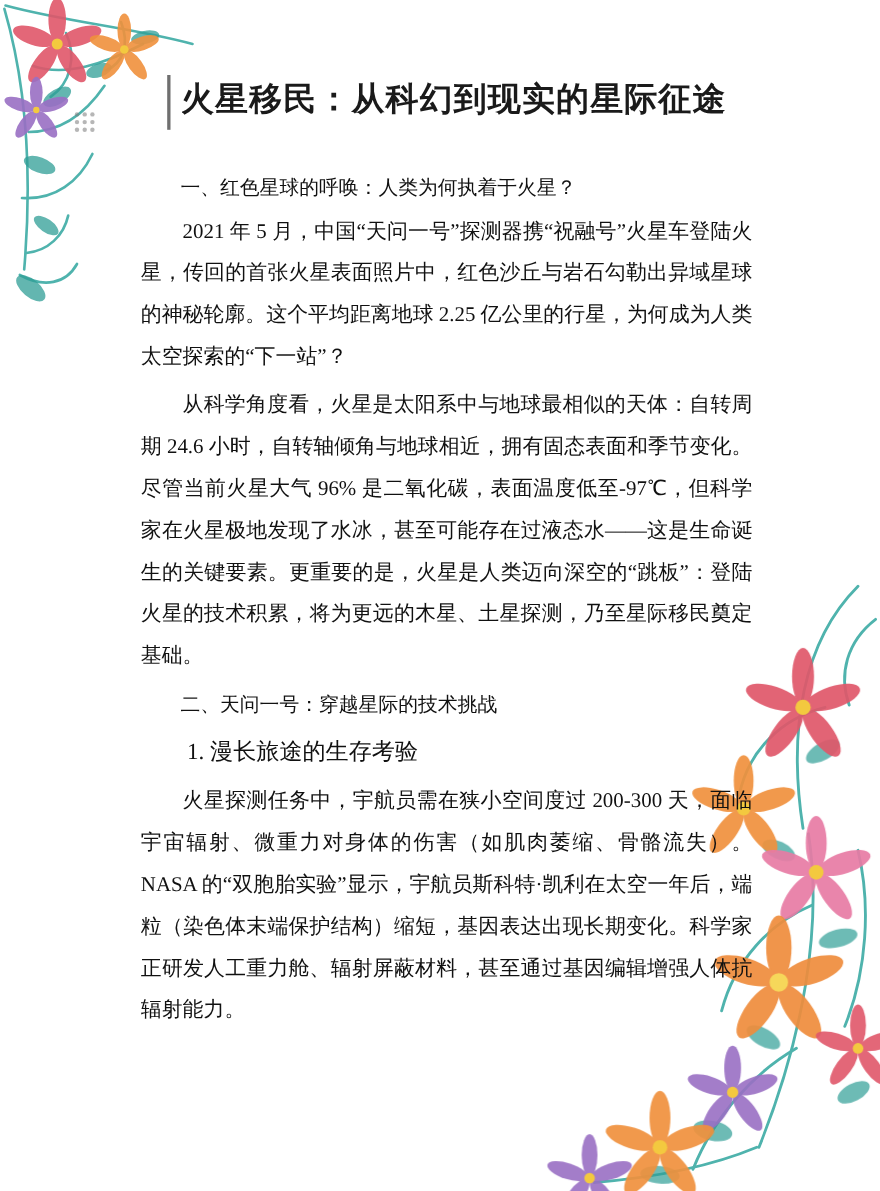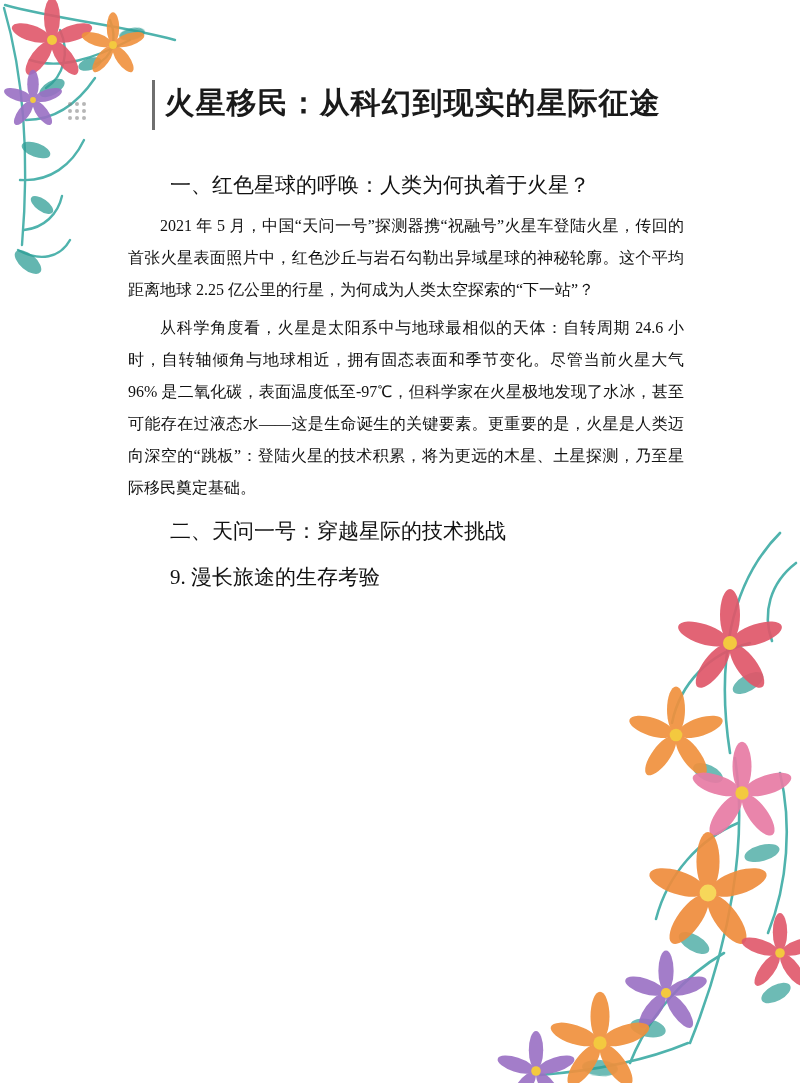--- a/index.html
+++ b/index.html
@@ -55,21 +55,21 @@
     width: 4px;
     height: 4px;
     border-radius: 50%;
     background: #7b7b7b;
   }
 
   
   .content {
     position: absolute;
     left: 128px;
-    top: 80px;
+    top: 68px;
     width: 556px;
   }
 
   .doc-title {
     font-size: 30px;
     font-weight: 700;
     letter-spacing: 1px;
     color: #1a1a1a;
     text-align: center;
     line-height: 1.4;
@@ -79,34 +79,34 @@
     padding-left: 10px;
     display: inline-block;
   }
 
   .title-wrap {
     text-align: center;
   }
 
   p {
     margin: 0 0 6px 0;
-    font-size: 16px;
+    font-size: 19px;
     line-height: 2.0;
     color: #111111;
     text-align: justify;
     text-justify: inter-ideograph;
   }
 
   p.indent {
     text-indent: 2em;
   }
 
   .sec-head {
     text-indent: 2em;
-    font-size: 21px;
+    font-size: 18px;
     margin-bottom: 4px;
   }
 
   .sub-head {
     text-indent: 2em;
     font-size: 21px;
   }
 </style>
 </head>
 <body>
@@ -292,16 +292,17 @@
 
   <div class="content">
     <div class="title-wrap">
       <h1 class="doc-title">火星移民：从科幻到现实的星际征途</h1>
     </div>
 
     <p class="sec-head">一、红色星球的呼唤：人类为何执着于火星？</p>
     <p class="indent">2021 年 5 月，中国“天问一号”探测器携“祝融号”火星车登陆火星，传回的首张火星表面照片中，红色沙丘与岩石勾勒出异域星球的神秘轮廓。这个平均距离地球 2.25 亿公里的行星，为何成为人类太空探索的“下一站”？</p>
     <p class="indent">从科学角度看，火星是太阳系中与地球最相似的天体：自转周期 24.6 小时，自转轴倾角与地球相近，拥有固态表面和季节变化。尽管当前火星大气 96% 是二氧化碳，表面温度低至-97℃，但科学家在火星极地发现了水冰，甚至可能存在过液态水——这是生命诞生的关键要素。更重要的是，火星是人类迈向深空的“跳板”：登陆火星的技术积累，将为更远的木星、土星探测，乃至星际移民奠定基础。</p>
     <p class="sec-head">二、天问一号：穿越星际的技术挑战</p>
-    <p class="sub-head">9. 漫长旅途的生存考验</p>
+    <p class="sub-head">1. 漫长旅途的生存考验</p>
+    <p class="indent">火星探测任务中，宇航员需在狭小空间度过 200-300 天，面临宇宙辐射、微重力对身体的伤害（如肌肉萎缩、骨骼流失）。NASA 的“双胞胎实验”显示，宇航员斯科特·凯利在太空一年后，端粒（染色体末端保护结构）缩短，基因表达出现长期变化。科学家正研发人工重力舱、辐射屏蔽材料，甚至通过基因编辑增强人体抗辐射能力。</p>
   </div>
 
 </div>
 
 </body></html>

